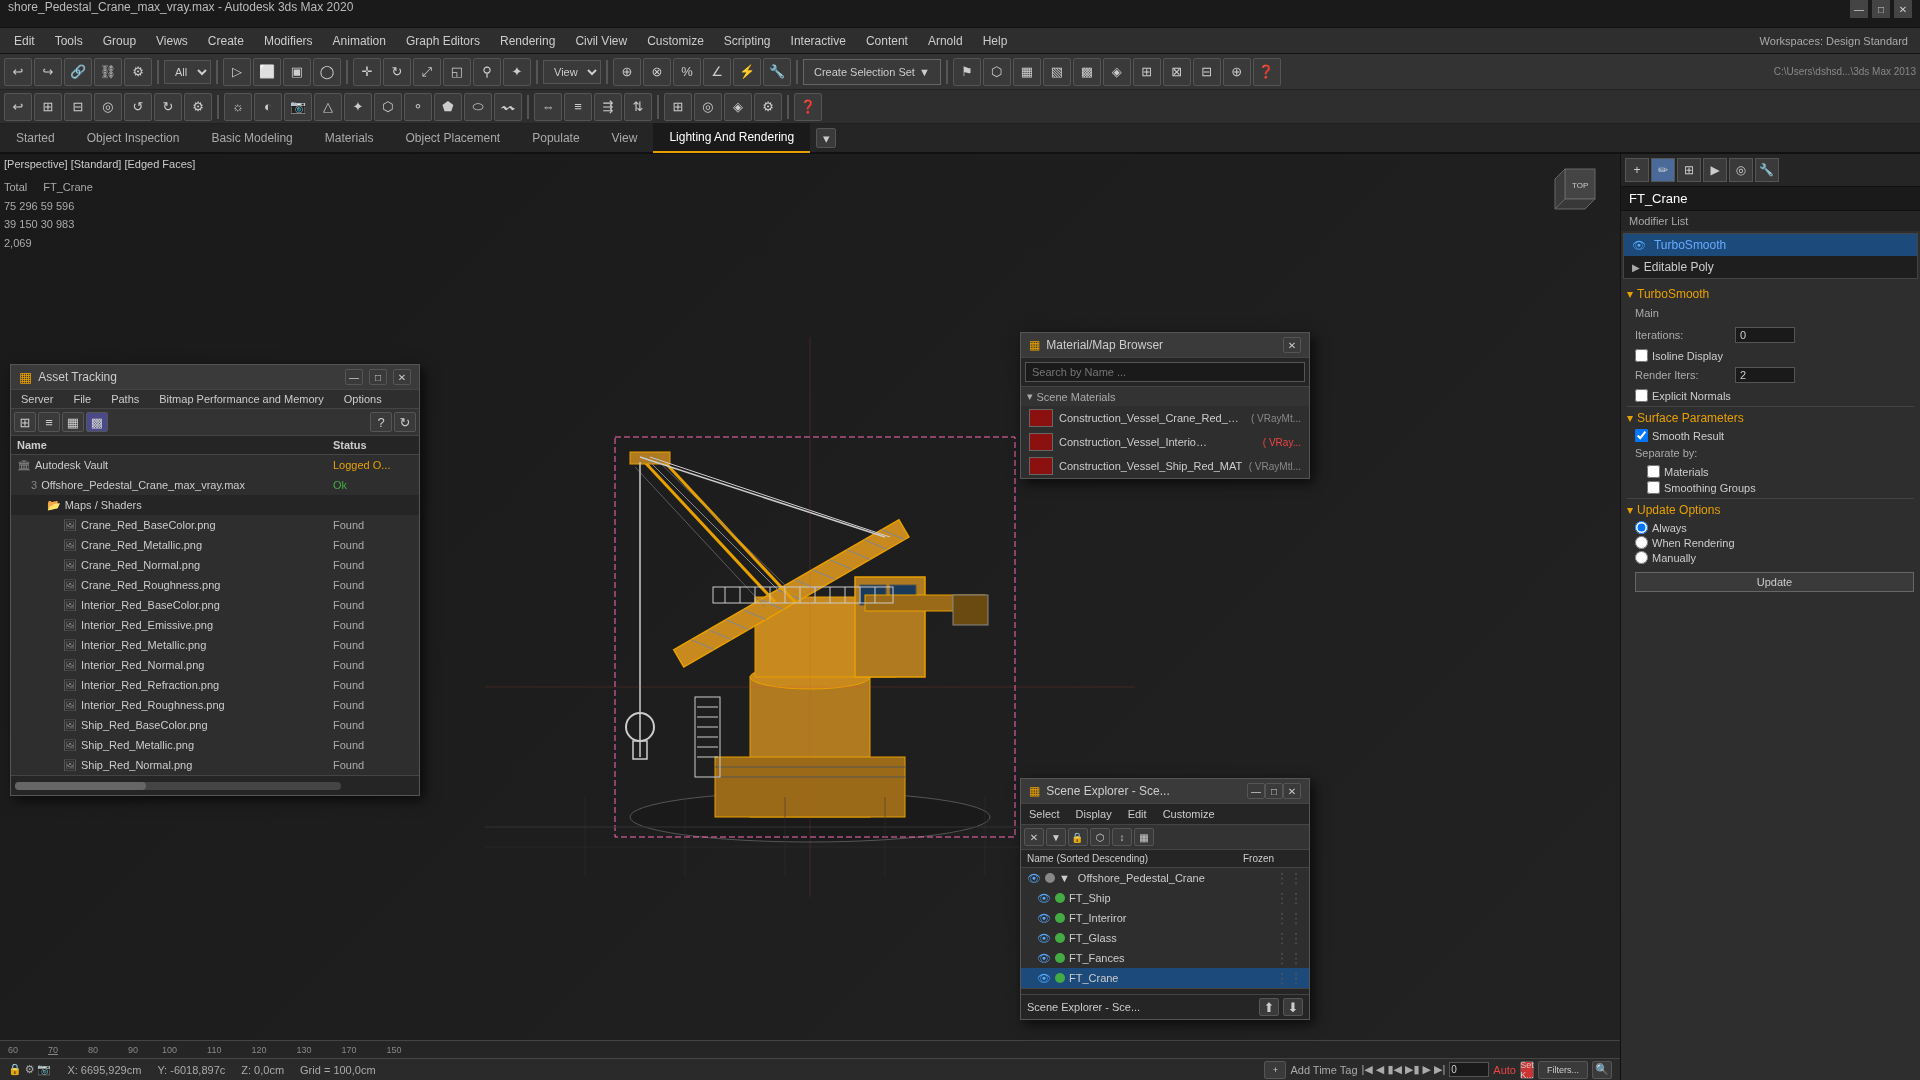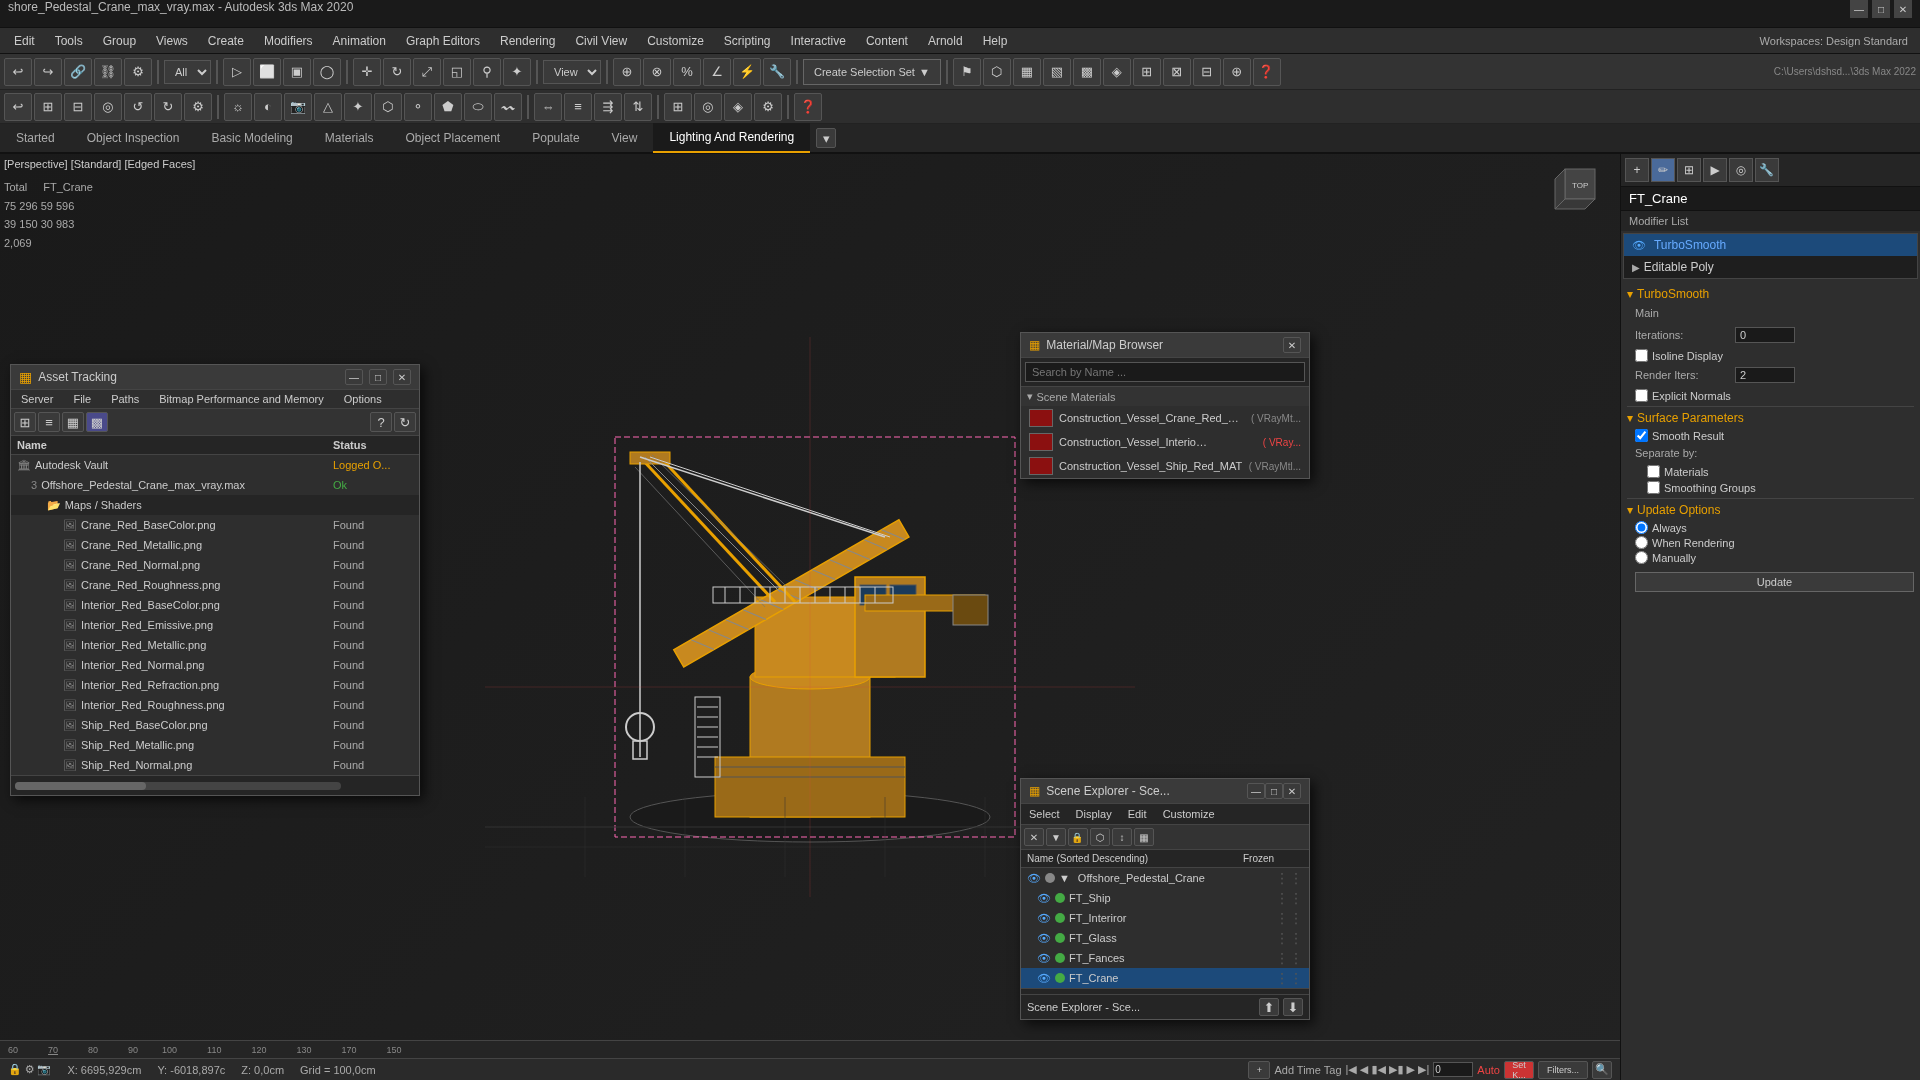--- a/index.html
+++ b/index.html
@@ -206,21 +206,21 @@
   <button class="tb-btn">▦</button>
   <button class="tb-btn">▧</button>
   <button class="tb-btn">▩</button>
   <button class="tb-btn">◈</button>
   <button class="tb-btn">⊞</button>
   <button class="tb-btn">⊠</button>
   <button class="tb-btn">⊟</button>
   <button class="tb-btn">⊕</button>
   <button class="tb-btn">❓</button>
   <div style="flex:1"></div>
-  <span style="font-size:10px; color:#888; white-space:nowrap;">C:\Users\dshsd...\3ds Max 2022</span>
+  <span style="font-size:10px; color:#888; white-space:nowrap;">C:\Users\dshsd...\3ds Max 2013</span>
 </div>
 
 <div id="toolbar2">
   <button class="tb-btn">↩</button>
   <button class="tb-btn">⊞</button>
   <button class="tb-btn">⊟</button>
   <button class="tb-btn">◎</button>
   <button class="tb-btn">↺</button>
   <button class="tb-btn">↻</button>
   <button class="tb-btn">⚙</button>
@@ -384,21 +384,21 @@
         <span>X: 6695,929cm</span>
         <span>Y: -6018,897c</span>
         <span>Z: 0,0cm</span>
         <span>Grid = 100,0cm</span>
         <span style="margin-left:auto;display:flex;align-items:center;gap:4px;">
           <button class="tb-btn" style="width:22px;height:18px;font-size:9px;">+</button>
           <span>Add Time Tag</span>
           <span>|◀ ◀ ▮◀ ▶▮ ▶ ▶|</span>
           <input type="number" style="width: 40px; background: rgb(26, 26, 26); border: 1px solid rgb(85, 85, 85); color: rgb(204, 204, 204); font-size: 10px; padding: 1px;" value="0">
           <span style="color:#e44;">Auto</span>
-          <button class="tb-btn" style="width:30px;height:18px;font-size:9px;background:#c33;">Set K...</button>
+          <button class="tb-btn" style="width:14px;height:18px;font-size:9px;background:#c33;">Set K...</button>
           <button class="tb-btn" style="width:50px;height:18px;font-size:9px;">Filters...</button>
           <button class="tb-btn" style="width:20px;height:18px;font-size:11px;">🔍</button>
         </span>
       </div>
 
       <div style="position:absolute;bottom:22px;left:0;right:0;height:18px;background:#252525;border-top:1px solid #444;display:flex;align-items:center;padding:0 8px;overflow:hidden;">
         <span style="font-size:9px;color:#888;margin-right:30px;">60</span>
         <span style="font-size:9px;color:#888;margin-right:30px;text-decoration:underline;">70</span>
         <span style="font-size:9px;color:#888;margin-right:30px;">80</span>
         <span style="font-size:9px;color:#888;margin-right:24px;">90</span>

